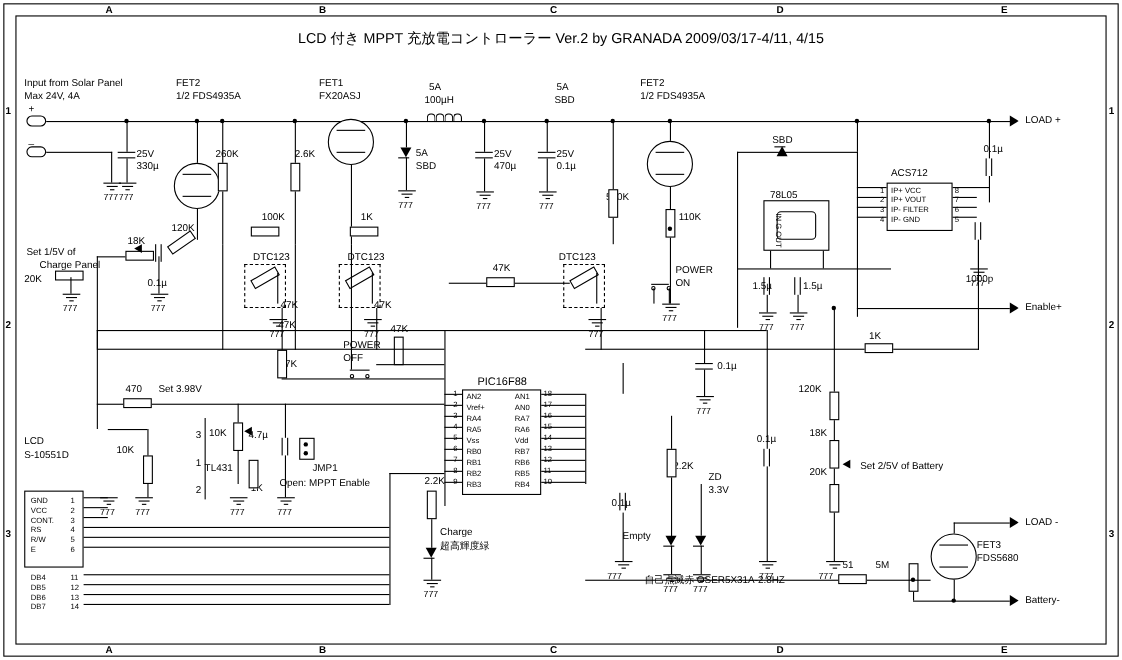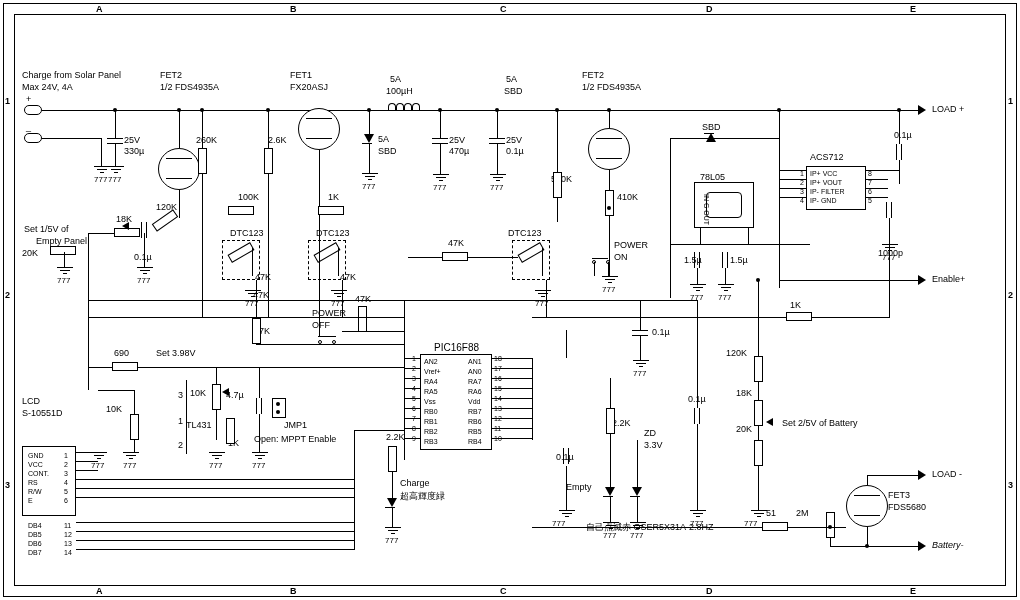--- a/index.html
+++ b/index.html
@@ -68,22 +68,23 @@
   <div class="zone" style="left:706px;top:586px;">D</div>
   <div class="zone" style="left:910px;top:586px;">E</div>
 
   <div class="zone" style="left:5px;top:96px;">1</div>
   <div class="zone" style="left:5px;top:290px;">2</div>
   <div class="zone" style="left:5px;top:480px;">3</div>
   <div class="zone" style="left:1008px;top:96px;">1</div>
   <div class="zone" style="left:1008px;top:290px;">2</div>
   <div class="zone" style="left:1008px;top:480px;">3</div>
 
-
-  <div class="lbl" style="left:22px;top:70px;">Charge from Solar Panel</div>
+  <div class="title">LCD 付き MPPT 充放電コントローラー Ver.2 by GRANADA 2009/03/17-4/11, 4/15</div>
+
+  <div class="lbl" style="left:22px;top:70px;">Input from Solar Panel</div>
   <div class="lbl" style="left:22px;top:82px;">Max 24V, 4A</div>
   <div class="term" style="left:24px;top:105px;"></div>
   <div class="lbl" style="left:26px;top:94px;">+</div>
   <div class="term" style="left:24px;top:133px;"></div>
   <div class="lbl" style="left:26px;top:122px;">_</div>
 
   <div class="w h" style="left:42px;top:110px;width:880px;"></div>
   <div class="w h" style="left:42px;top:138px;width:60px;"></div>
   <div class="w v" style="left:101px;top:138px;height:28px;"></div>
   <div class="gnd" style="left:94px;top:166px;">
@@ -194,21 +195,21 @@
   <div class="w v" style="left:609px;top:110px;height:18px;"></div>
   <div class="w v" style="left:609px;top:170px;height:40px;"></div>
   <div class="dot" style="left:607px;top:108px;"></div>
 
   <div class="lbl" style="left:551px;top:174px;">500K</div>
   <div class="resv" style="left:553px;top:172px;"></div>
   <div class="w v" style="left:557px;top:110px;height:62px;"></div>
   <div class="w v" style="left:557px;top:198px;height:24px;"></div>
   <div class="dot" style="left:555px;top:108px;"></div>
 
-  <div class="lbl" style="left:617px;top:192px;">410K</div>
+  <div class="lbl" style="left:617px;top:192px;">110K</div>
   <div class="resv" style="left:605px;top:190px;"></div>
   <div class="w v" style="left:609px;top:216px;height:60px;"></div>
   <div class="gnd" style="left:602px;top:276px;">
       <i></i>
       <i></i>
       <i></i>
     </div>
   <div class="gndtxt" style="left:602px;top:285px;">777</div>
   <div class="dot" style="left:607px;top:206px;"></div>
 
@@ -299,21 +300,21 @@
   <div class="gndtxt" style="left:882px;top:253px;">777</div>
 
   <div class="tri arrowR" style="left:918px;top:105px;"></div>
   <div class="lbl" style="left:932px;top:104px;">LOAD +</div>
   <div class="w h" style="left:779px;top:280px;width:139px;"></div>
   <div class="tri arrowR" style="left:918px;top:275px;"></div>
   <div class="lbl" style="left:932px;top:274px;">Enable+</div>
   <div class="tri arrowR" style="left:918px;top:470px;"></div>
   <div class="lbl" style="left:932px;top:469px;">LOAD -</div>
   <div class="tri arrowR" style="left:918px;top:541px;"></div>
-  <div class="lbl" style="left:932px;top:540px;font-style:italic;">Battery-</div>
+  <div class="lbl" style="left:932px;top:540px;">Battery-</div>
 
   <div class="lbl" style="left:238px;top:192px;">100K</div>
   <div class="res" style="left:228px;top:206px;"></div>
   <div class="lbl" style="left:328px;top:192px;">1K</div>
   <div class="res" style="left:318px;top:206px;"></div>
 
   <div class="lbl" style="left:230px;top:228px;">DTC123</div>
   <div class="dash" style="left:222px;top:240px;width:38px;height:40px;"></div>
   <div class="lbl" style="left:316px;top:228px;">DTC123</div>
   <div class="dash" style="left:308px;top:240px;width:38px;height:40px;"></div>
@@ -483,21 +484,21 @@
   <div class="w v" style="left:758px;top:466px;height:44px;"></div>
   <div class="gnd" style="left:751px;top:510px;">
       <i></i>
       <i></i>
       <i></i>
     </div>
   <div class="gndtxt" style="left:744px;top:519px;">777</div>
   <div class="dot" style="left:756px;top:278px;"></div>
 
   <div class="lbl" style="left:24px;top:224px;">Set 1/5V of</div>
-  <div class="lbl" style="left:36px;top:236px;">Empty Panel</div>
+  <div class="lbl" style="left:36px;top:236px;">Charge Panel</div>
   <div class="lbl" style="left:116px;top:214px;">18K</div>
   <div class="res" style="left:114px;top:228px;"></div>
   <div class="lbl" style="left:156px;top:202px;">120K</div>
   <div class="res" style="left:152px;top:216px;transform:rotate(-35deg);"></div>
   <div class="lbl" style="left:22px;top:248px;">20K</div>
   <div class="res" style="left:50px;top:246px;"></div>
   <div class="pot" style="left:122px;top:222px;"></div>
   <div class="w h" style="left:88px;top:233px;width:26px;"></div>
   <div class="w v" style="left:88px;top:233px;height:84px;"></div>
   <div class="w v" style="left:144px;top:233px;height:34px;"></div>
@@ -513,25 +514,25 @@
       <i></i>
       <i></i>
       <i></i>
     </div>
   <div class="gndtxt" style="left:57px;top:276px;">777</div>
   <div class="w v" style="left:64px;top:252px;height:15px;"></div>
 
   <div class="w h" style="left:88px;top:317px;width:316px;"></div>
   <div class="w h" style="left:88px;top:300px;width:609px;"></div>
 
-  <div class="lbl" style="left:114px;top:348px;">690</div>
+  <div class="lbl" style="left:114px;top:348px;">470</div>
   <div class="res" style="left:112px;top:362px;"></div>
   <div class="w h" style="left:88px;top:367px;width:24px;"></div>
   <div class="w h" style="left:138px;top:367px;width:266px;"></div>
-  <div class="lbl" style="left:156px;top:348px;">Set 3.98V</div>
+  <div class="lbl" style="left:144px;top:348px;">Set 3.98V</div>
   <div class="lbl" style="left:106px;top:404px;">10K</div>
   <div class="resv" style="left:130px;top:414px;"></div>
   <div class="lbl" style="left:190px;top:388px;">10K</div>
   <div class="resv" style="left:212px;top:384px;"></div>
   <div class="pot" style="left:222px;top:388px;"></div>
   <div class="w v" style="left:216px;top:367px;height:17px;"></div>
   <div class="w v" style="left:216px;top:410px;height:30px;"></div>
   <div class="lbl" style="left:228px;top:438px;">1K</div>
   <div class="resv" style="left:226px;top:418px;"></div>
   <div class="gnd" style="left:209px;top:452px;">
@@ -667,21 +668,21 @@
   <div class="mos" style="left:846px;top:485px;"></div>
   <div class="w h" style="left:854px;top:495px;width:26px;"></div>
   <div class="w h" style="left:854px;top:515px;width:26px;"></div>
   <div class="w v" style="left:867px;top:475px;height:10px;"></div>
   <div class="w v" style="left:867px;top:527px;height:19px;"></div>
   <div class="w h" style="left:867px;top:475px;width:51px;"></div>
   <div class="w h" style="left:867px;top:546px;width:51px;"></div>
 
   <div class="lbl" style="left:766px;top:508px;">51</div>
   <div class="res" style="left:762px;top:522px;"></div>
-  <div class="lbl" style="left:796px;top:508px;">2M</div>
+  <div class="lbl" style="left:796px;top:508px;">5M</div>
   <div class="resv" style="left:826px;top:512px;"></div>
   <div class="w h" style="left:532px;top:527px;width:230px;"></div>
   <div class="w h" style="left:788px;top:527px;width:58px;"></div>
   <div class="w v" style="left:830px;top:538px;height:8px;"></div>
   <div class="w h" style="left:830px;top:546px;width:37px;"></div>
   <div class="dot" style="left:828px;top:525px;"></div>
   <div class="dot" style="left:865px;top:544px;"></div>
 
   <div class="w v" style="left:88px;top:300px;height:90px;"></div>
   <div class="w v" style="left:202px;top:222px;height:96px;"></div>

